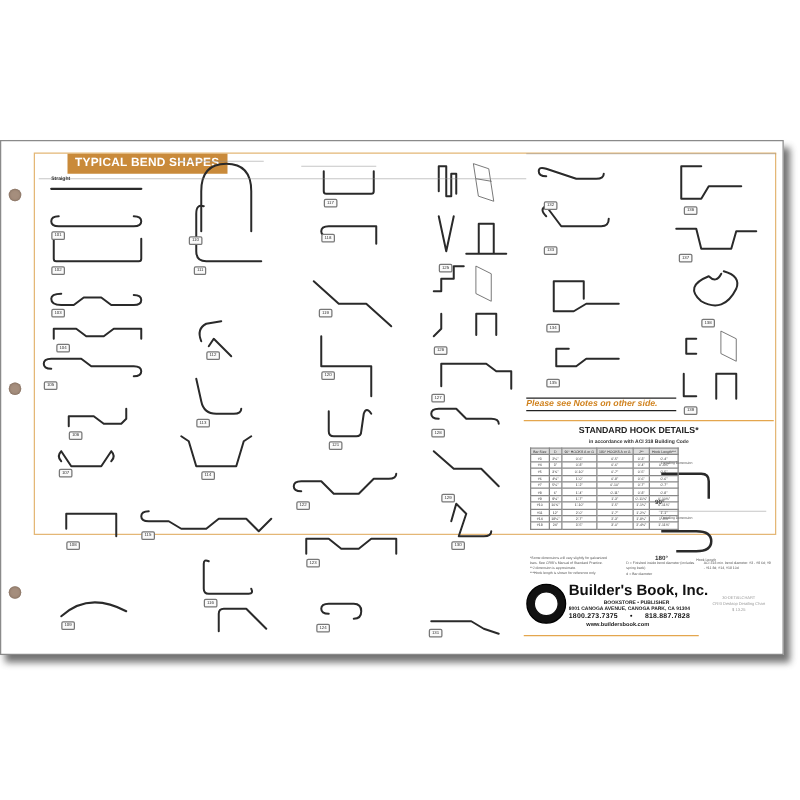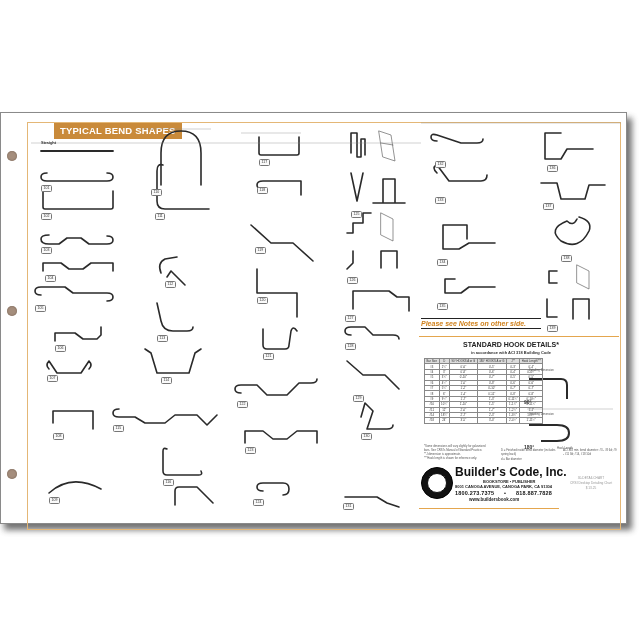--- a/index.html
+++ b/index.html
@@ -1,19 +1,19 @@
 <!DOCTYPE html>
 <html><head>
 <meta charset="utf-8">
 <style>
   html,body{margin:0;padding:0;background:#ffffff;}
   body{width:640px;height:640px;position:relative;overflow:hidden;font-family:"Liberation Sans",sans-serif;}
   .shadow{position:absolute;left:4px;top:118px;width:628px;height:412px;background:#5a5a5a;filter:blur(3px);opacity:.85;}
   .sheet{position:absolute;left:0;top:112px;width:627px;height:412px;background:#ffffff;border:1px solid #8a8a8a;box-sizing:border-box;}
-  .frame{position:absolute;left:26px;top:9px;width:594px;height:408px;border:1px solid #e4b776;box-sizing:border-box;}
+  .frame{position:absolute;left:26px;top:9px;width:594px;height:306px;border:1px solid #e4b776;box-sizing:border-box;}
   .hole{position:absolute;left:6px;width:10px;height:10px;border-radius:50%;background:#a58e7d;box-shadow:inset 0 0 2px #6e5a4c;}
   .title-tab{position:absolute;left:26px;top:0;height:16px;padding:0 6px;background:#c98a3a;color:#fff;font-weight:bold;font-size:9.5px;line-height:16px;letter-spacing:.2px;}
   .art{position:absolute;left:0;top:0;width:627px;height:412px;}
   .lbl{position:absolute;font-size:3.5px;color:#333;border:0.6px solid #777;border-radius:1.5px;padding:0 1.5px;line-height:4.5px;background:#fafafa;}
   .note-red{position:absolute;left:420px;top:205px;width:120px;border-top:1.5px solid #222;border-bottom:1.5px solid #222;padding:1px 0;font-size:7px;font-weight:bold;font-style:italic;color:#d0821e;}
   .rule-orange{position:absolute;left:418px;top:223px;width:200px;height:1px;background:#e4a64e;}
   .hook-title{position:absolute;left:440px;top:228px;width:140px;text-align:center;font-size:7px;font-weight:bold;color:#222;}
   .hook-sub{position:absolute;left:440px;top:237px;width:140px;text-align:center;font-size:4px;font-weight:bold;color:#333;}
   table.hook{position:absolute;left:423px;top:245px;border-collapse:collapse;font-size:2.8px;color:#333;}
   table.hook td,table.hook th{border:0.5px solid #888;padding:0 1.5px;height:4.4px;text-align:center;font-weight:normal;}
@@ -276,21 +276,21 @@
   <div class="footnote" style="left:423px;top:340px;width:68px">**J dimension is approximate.</div>
   <div class="footnote" style="left:423px;top:344px;width:68px">***Hook length is shown for reference only.</div>
   <div class="footnote" style="left:500px;top:336px;width:58px">D = Finished inside bend diameter (includes spring back)</div>
   <div class="footnote" style="left:500px;top:345px;width:58px">d = Bar diameter</div>
   <div class="footnote" style="left:562px;top:336px;width:54px">ACI 318 min. bend diameter: #3 - #8 6d; #9 - #11 8d; #14, #18 10d</div>
 
   <div class="brand">
     <div class="logo">
         <div class="logo-inner"></div>
       </div>
-    <div class="name">Builder's Code, Inc.</div>
+    <div class="name">Builder's Book, Inc.</div>
     <div class="sub" style="top:14px;left:62px">BOOKSTORE • PUBLISHER</div>
     <div class="sub" style="top:19px">8001 CANOGA AVENUE, CANOGA PARK, CA 91304</div>
     <div class="phone">
       <span>1800.273.7375</span>
       <span style="margin:0 8px">•</span>
       <span>818.887.7828</span>
     </div>
     <div class="web">www.buildersbook.com</div>
   </div>
   <div class="footer-rule"></div>

